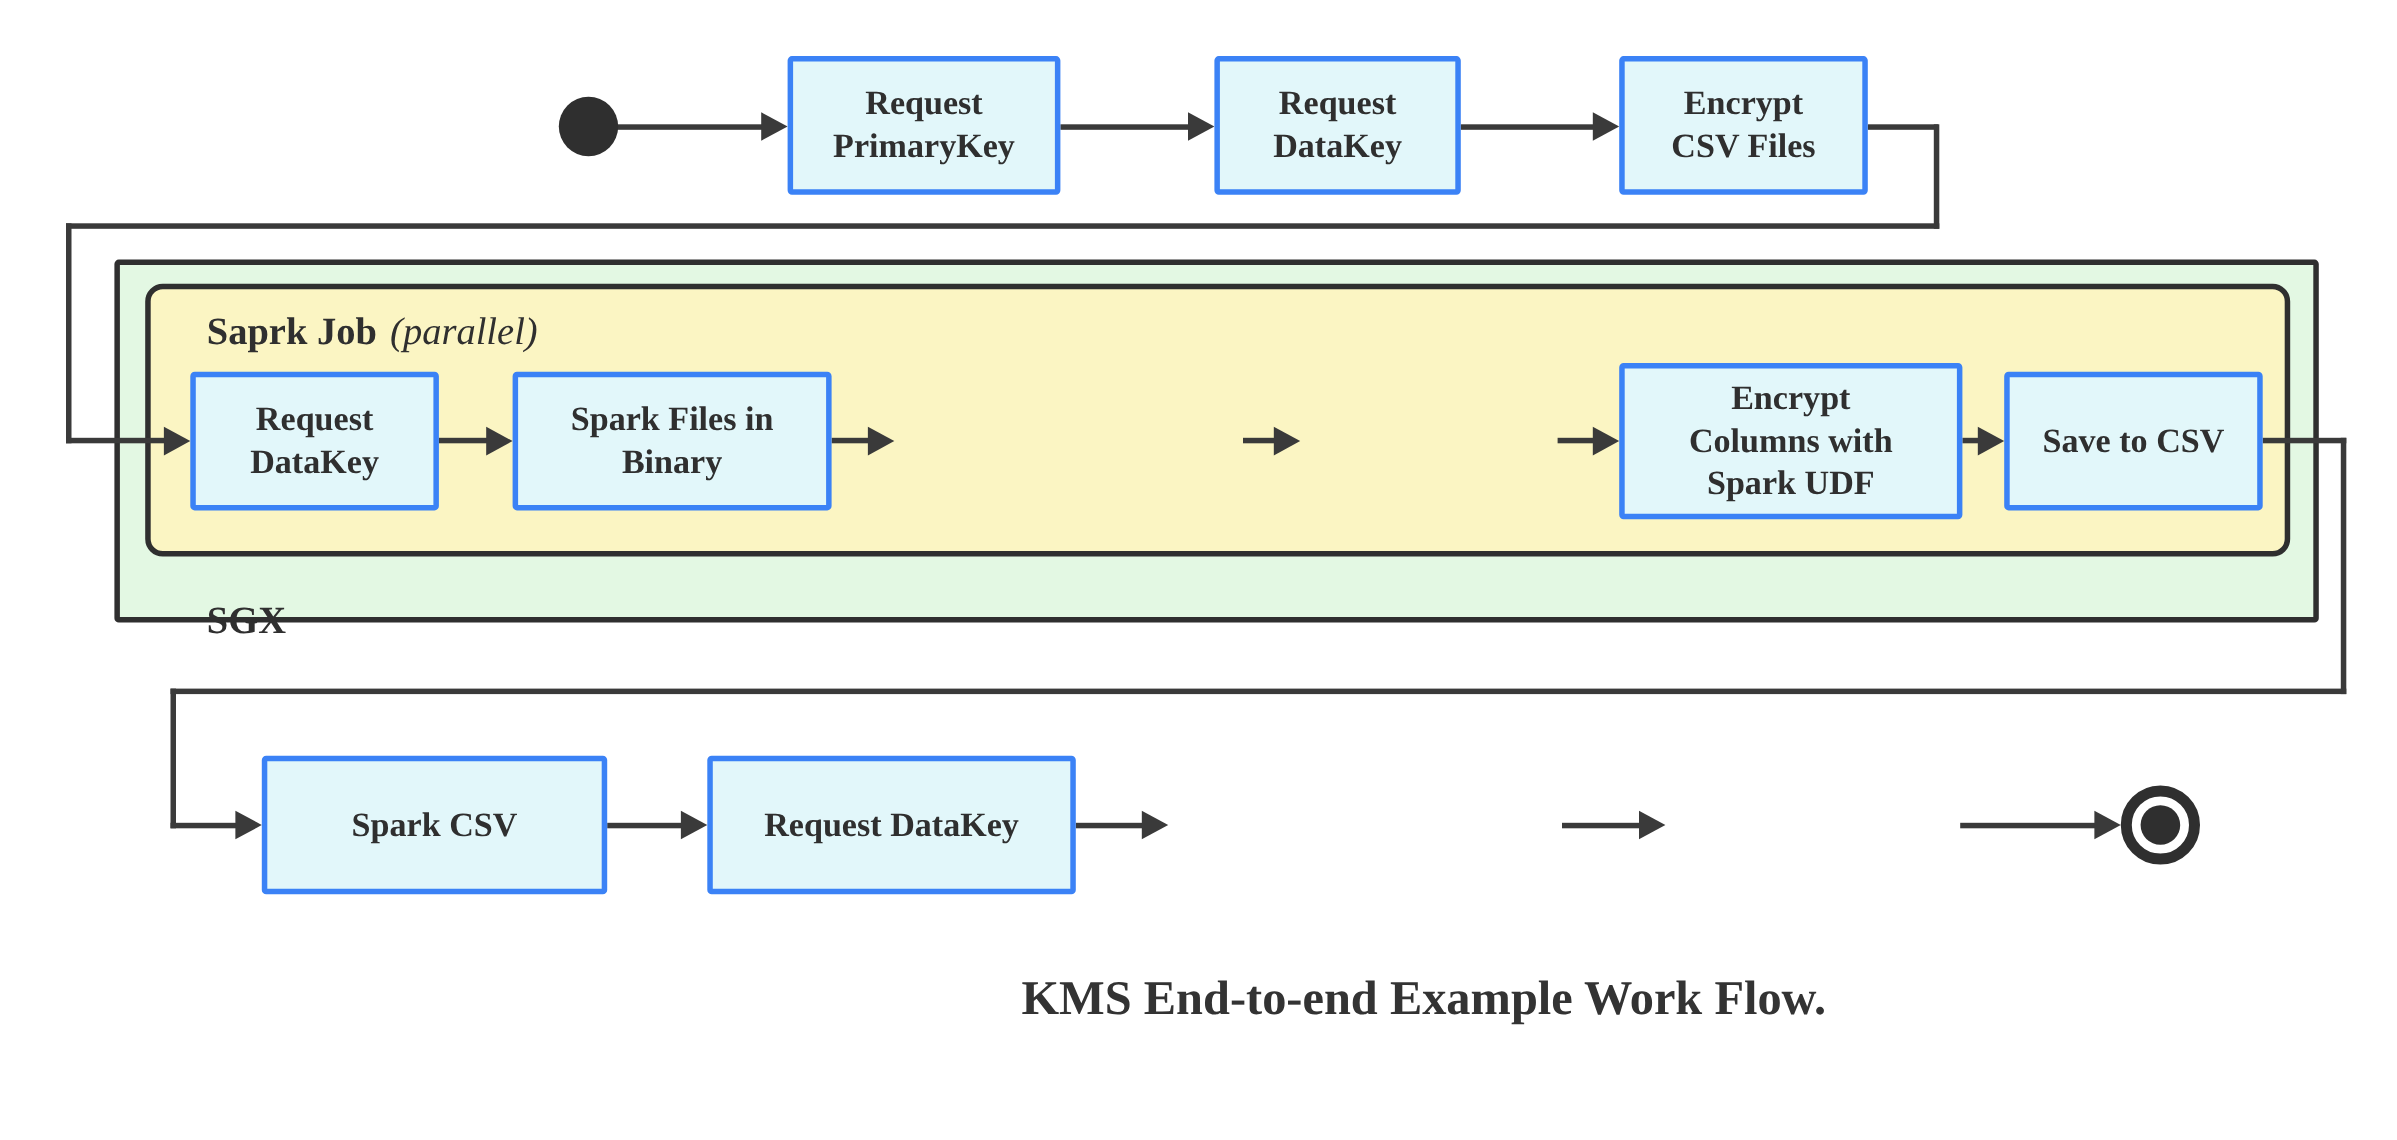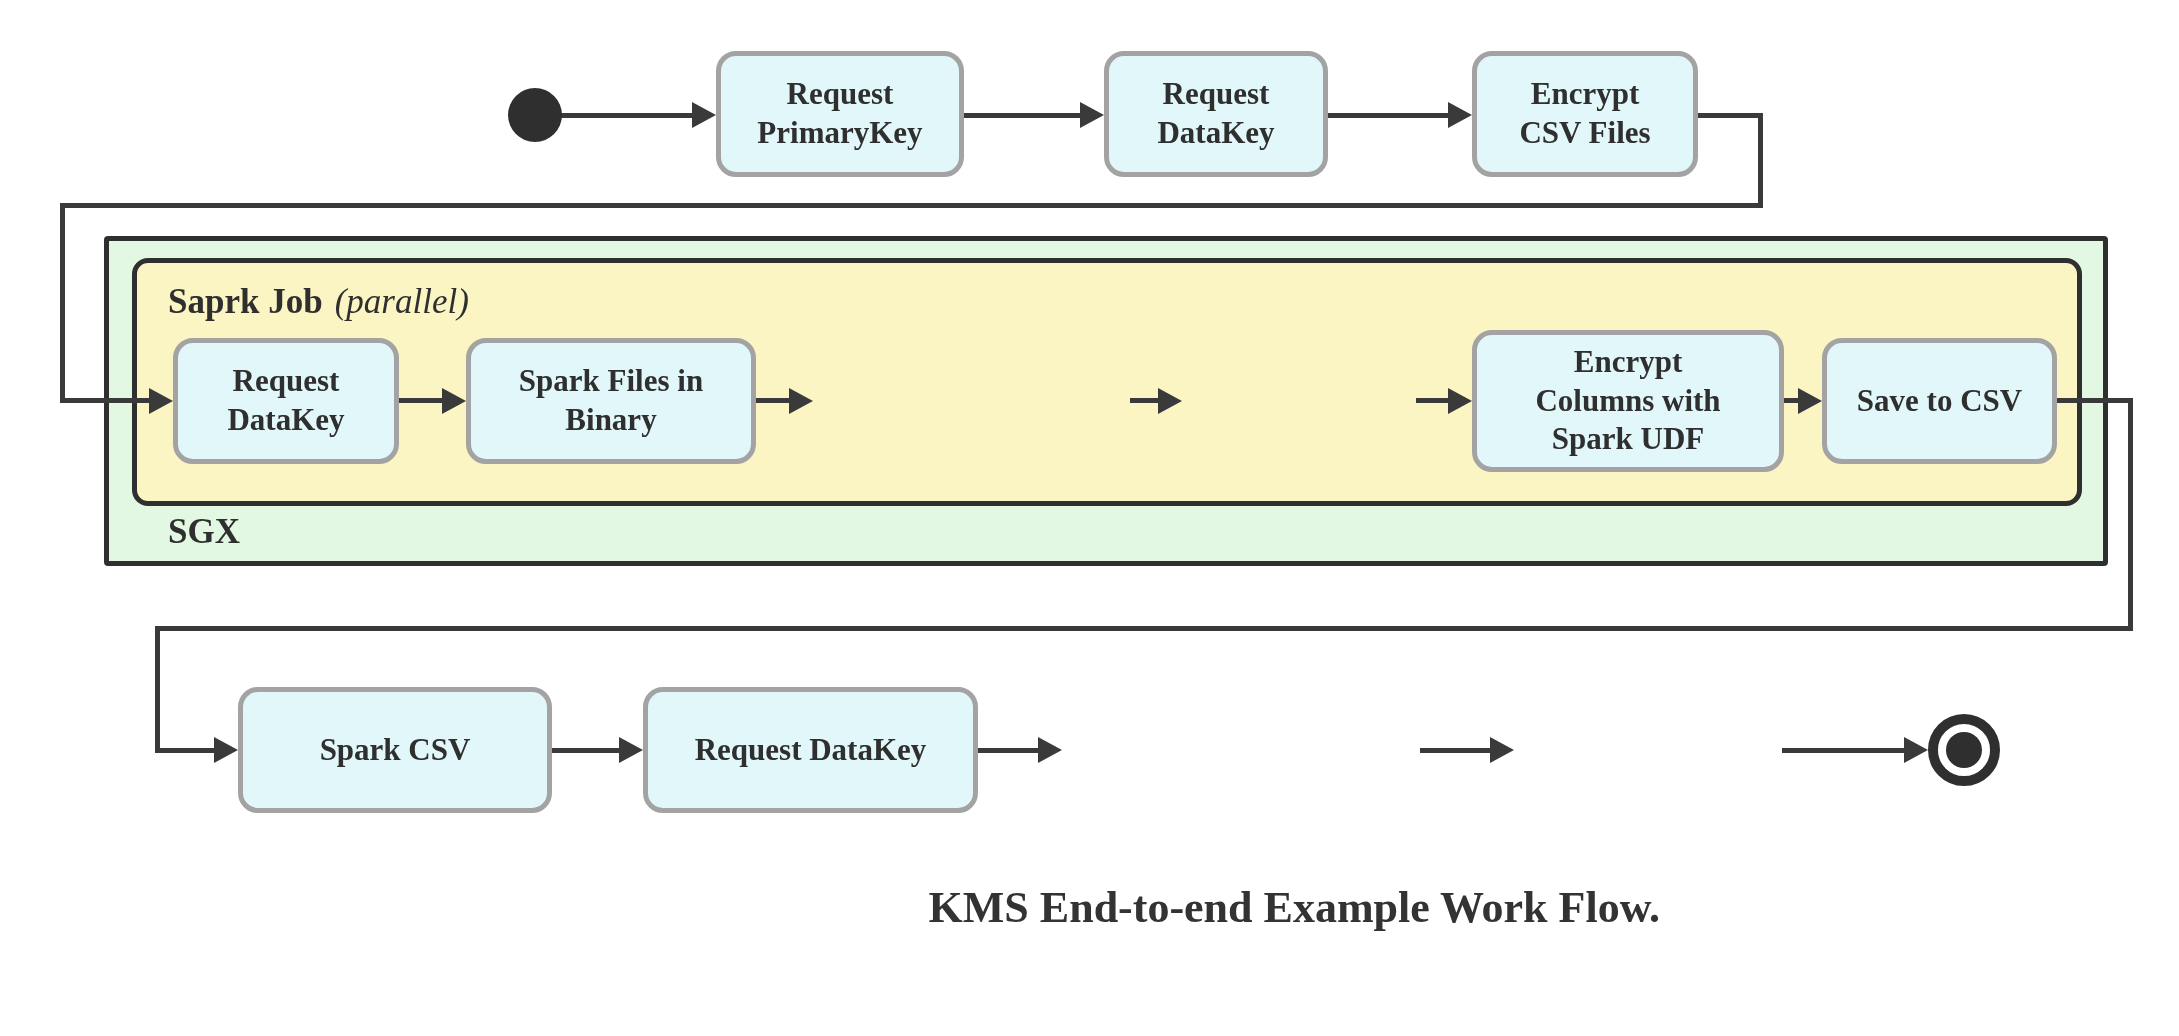--- a/index.html
+++ b/index.html
@@ -1,30 +1,30 @@
 <!DOCTYPE html>
 <html><head>
 <meta charset="utf-8">
 <style>
   html,body{margin:0;padding:0;background:#ffffff;}
   #canvas{
     position:relative;width:2179px;height:1036px;background:#ffffff;overflow:hidden;
     font-family:"Liberation Serif","DejaVu Serif",serif;
   }
   .node{
-    position:absolute;background:#e2f7fa;border:5px solid #a3a3a3;border-radius:20px;
+    position:absolute;background:#e2f7fa;border:5px solid #3b82f6;border-radius:4px;
     display:flex;align-items:center;justify-content:center;text-align:center;
     box-sizing:border-box;color:#2f2f2f;font-weight:bold;font-size:31px;line-height:1.25;
   }
   .node-label{white-space:pre-line;}
   .container-box{position:absolute;box-sizing:border-box;border:5px solid #2f2f2f;}
   .sgx{background:#e3f8e3;border-radius:4px;z-index:1;}
   .spark{background:#fbf5c3;border-radius:16px;z-index:2;}
   .container-label{position:absolute;z-index:3;color:#2f2f2f;font-size:35px;}
-  .lbl-bold{font-weight:bold;}
+  .lbl-bold{font-weight:bold;margin-left:20px;}
   .lbl-italic{font-style:italic;font-weight:normal;margin-left:12px;}
   .seg{position:absolute;background:#3a3a3a;z-index:4;}
   .arrow-head{
     position:absolute;width:0;height:0;z-index:5;
     border-top:13px solid transparent;border-bottom:13px solid transparent;
     border-left:24px solid #3a3a3a;
   }
   .start-circle{position:absolute;width:54px;height:54px;border-radius:50%;background:#2f2f2f;z-index:5;}
   .end-outer{position:absolute;width:72px;height:72px;border-radius:50%;background:#ffffff;
     border:10px solid #2f2f2f;box-sizing:border-box;z-index:5;}
@@ -39,21 +39,21 @@
 <body>
 
 <div id="canvas">
 
   <div class="container-box sgx" style="left:104px;top:236px;width:2004px;height:330px;"></div>
   <div class="container-box spark" style="left:132px;top:258px;width:1950px;height:248px;"></div>
 
   <div class="container-label" style="left:168px;top:282px;">
     <span class="lbl-bold">Saprk Job</span><span class="lbl-italic">(parallel)</span>
   </div>
-  <div class="container-label lbl-bold" style="left:168px;top:512px;">SGX</div>
+  <div class="container-label lbl-bold" style="left:168px;top:544px;">SGX</div>
 
   <div class="start-circle" style="left:508px;top:88px;"></div>
 
   <div class="seg" style="left:560px;top:113px;width:134px;height:5px;"></div>
   <div class="arrow-head" style="left:692px;top:102px;"></div>
   <div class="seg" style="left:964px;top:113px;width:118px;height:5px;"></div>
   <div class="arrow-head" style="left:1080px;top:102px;"></div>
   <div class="seg" style="left:1328px;top:113px;width:122px;height:5px;"></div>
   <div class="arrow-head" style="left:1448px;top:102px;"></div>
 

